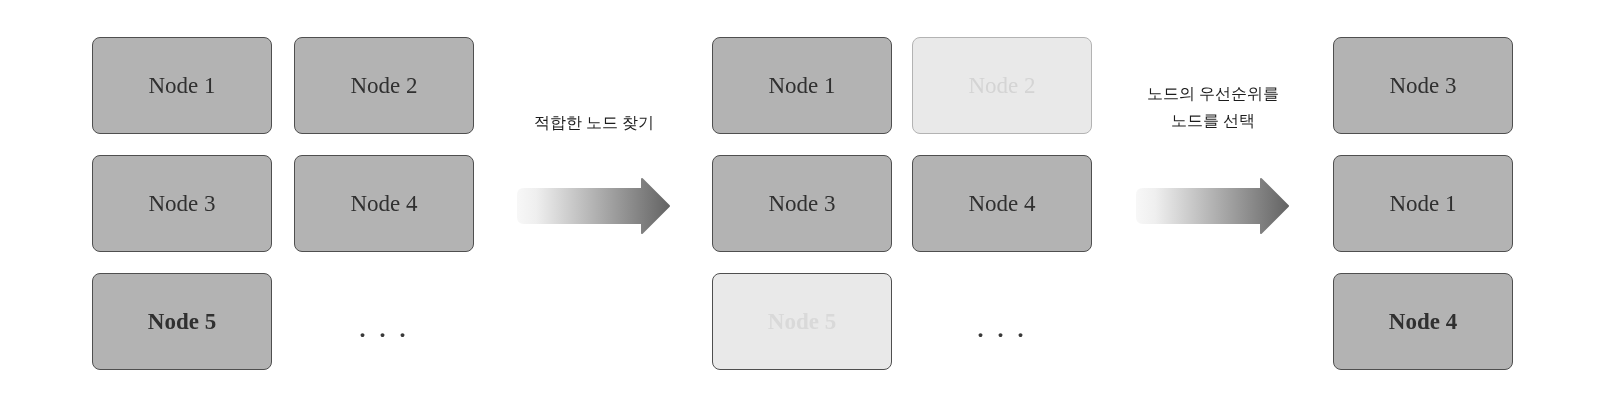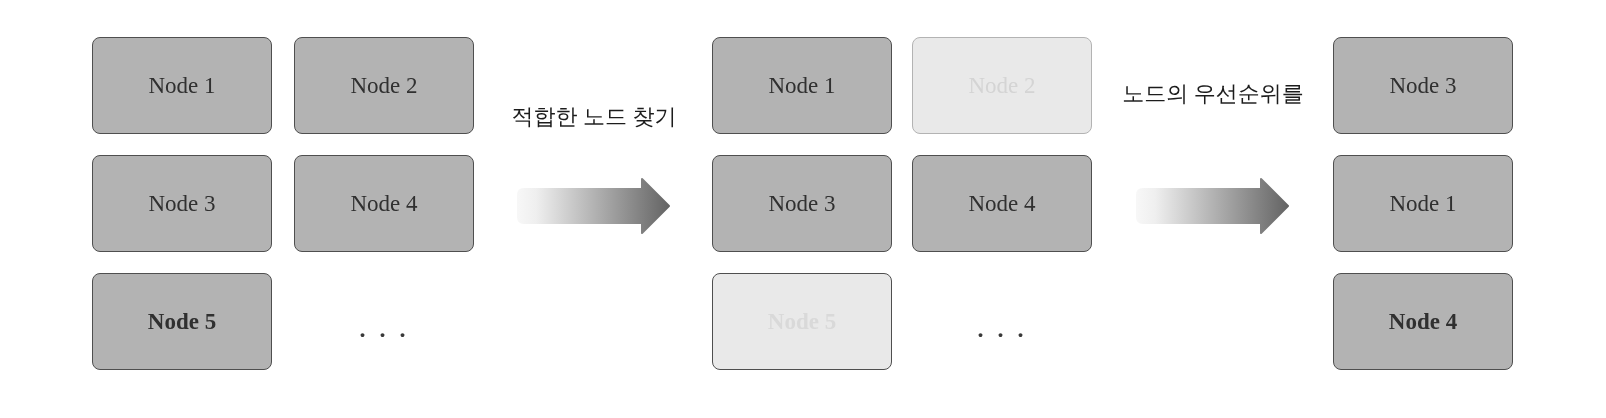--- a/index.html
+++ b/index.html
@@ -34,62 +34,63 @@
     width:181px;height:98px;
     display:flex;align-items:center;justify-content:center;
     font-size:24px;color:#3a3a3a;
     letter-spacing:4px;
     padding-top:14px;box-sizing:border-box;
   }
   .arrow{position:absolute;width:158px;height:58px;}
   .arrow-label{
     position:absolute;
     text-align:center;
-    font-size:22px;line-height:27px;
+    font-size:16px;line-height:27px;
     color:#1c1c1c;
   }
   
   .l1{left:92px;}  .l2{left:294px;}
   .m1{left:712px;} .m2{left:912px;}
   .r1{left:1333px;}
   .row1{top:37px;} .row2{top:155px;} .row3{top:273px;font-weight:bold;}
 </style>
 </head>
 <body>
 
 <div class="canvas">
 
   <div class="node l1 row1">Node 1</div>
   <div class="node l2 row1">Node 2</div>
   <div class="node l1 row2">Node 3</div>
   <div class="node l2 row2">Node 4</div>
   <div class="node l1 row3">Node 5</div>
   <div class="ellipsis l2 row3">. . .</div>
 
-  <div class="arrow-label" style="left:474px;top:103px;width:240px;">적합한 노드 찾기</div>
+  <div class="arrow-label" style="left:474px;top:109px;width:240px;">적합한 노드 찾기</div>
   <svg class="arrow" style="left:514px;top:177px;" viewBox="0 0 158 58">
     <defs>
       <linearGradient id="ag1" gradientUnits="userSpaceOnUse" x1="4" y1="0" x2="155" y2="0">
         <stop offset="0" stop-color="#f7f7f7"></stop>
         <stop offset="0.12" stop-color="#efefef"></stop>
         <stop offset="1" stop-color="#646464"></stop>
       </linearGradient>
     </defs>
     <path d="M10,12 H128 V2 L155,29 L128,56 V46 H10 Q4,46 4,40 V18 Q4,12 10,12 Z" fill="url(#ag1)" stroke="url(#ag1)" stroke-width="2" stroke-linejoin="round"></path>
   </svg>
 
   <div class="node m1 row1">Node 1</div>
   <div class="node faded m2 row1">Node 2</div>
   <div class="node m1 row2">Node 3</div>
   <div class="node m2 row2">Node 4</div>
   <div class="node faded dark-border m1 row3">Node 5</div>
   <div class="ellipsis m2 row3">. . .</div>
 
   <div class="arrow-label" style="left:1083px;top:80px;width:260px;">
     <div>노드의 우선순위를</div>
+    <div>노드를 선택</div>
   </div>
   <svg class="arrow" style="left:1133px;top:177px;" viewBox="0 0 158 58">
     <defs>
       <linearGradient id="ag2" gradientUnits="userSpaceOnUse" x1="4" y1="0" x2="155" y2="0">
         <stop offset="0" stop-color="#f7f7f7"></stop>
         <stop offset="0.12" stop-color="#efefef"></stop>
         <stop offset="1" stop-color="#646464"></stop>
       </linearGradient>
     </defs>
     <path d="M10,12 H128 V2 L155,29 L128,56 V46 H10 Q4,46 4,40 V18 Q4,12 10,12 Z" fill="url(#ag2)" stroke="url(#ag2)" stroke-width="2" stroke-linejoin="round"></path>

